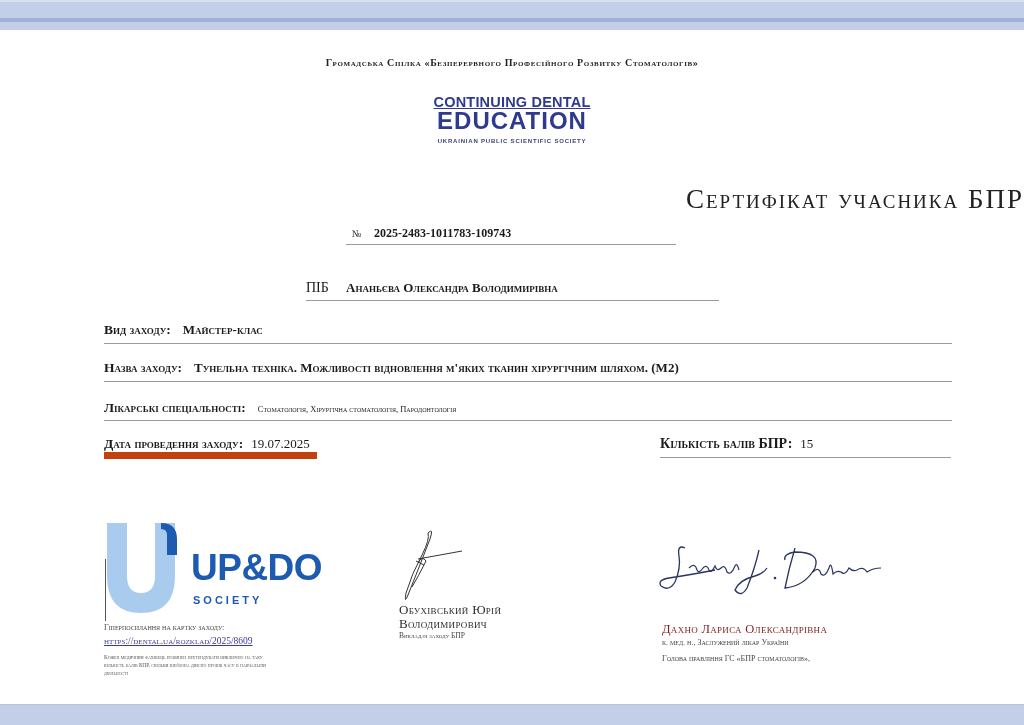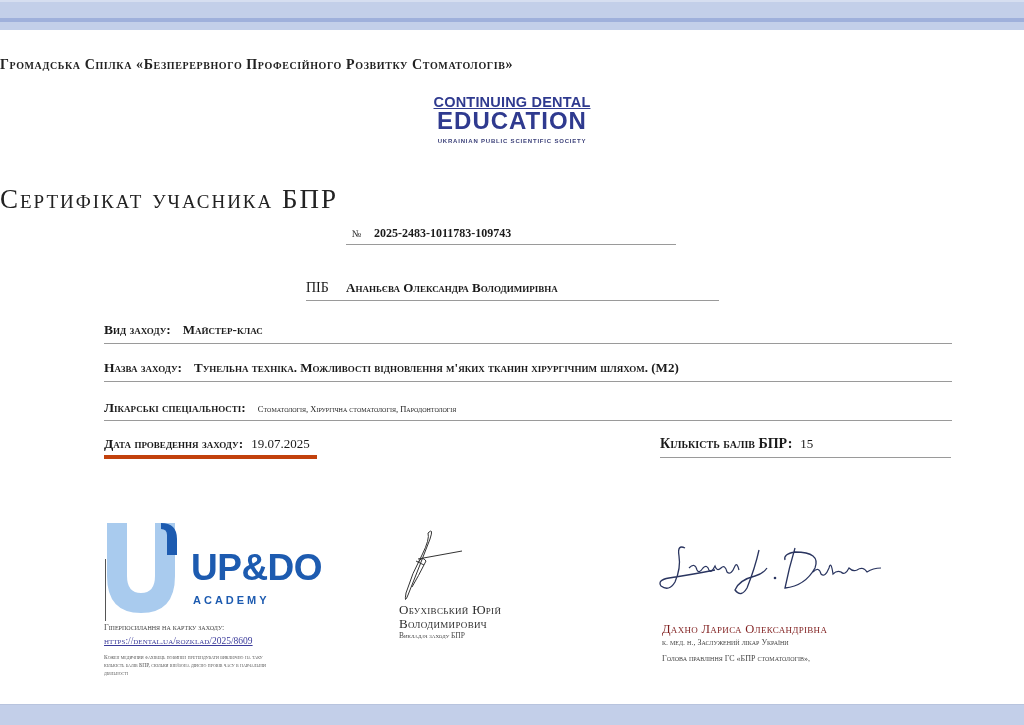--- a/index.html
+++ b/index.html
@@ -4,40 +4,40 @@
   <style>
     * { margin: 0; padding: 0; box-sizing: border-box; }
     html, body { width: 1024px; height: 725px; background: #ffffff; overflow: hidden; }
     body { position: relative; font-family: "Liberation Serif", "DejaVu Serif", serif; color: #1a1a1a; }
 
     .band-top { position: absolute; left: 0; top: 0; width: 1024px; height: 30px; background: #c3cfe9; }
     .band-top .stripe { position: absolute; left: 0; top: 18px; width: 100%; height: 4px; background: #9fb0db; }
     .band-top .hl { position: absolute; left: 0; top: 0; width: 100%; height: 2px; background: #d6def0; }
     .band-bottom { position: absolute; left: 0; top: 704px; width: 1024px; height: 21px; background: #c3cfe9; border-top: 1px solid #b8c4de; }
 
-    .org { position: absolute; left: 0; top: 57px; width: 1024px; text-align: left; font-size: 14px; letter-spacing: 0.6px; font-variant: small-caps; font-weight: bold; color: #222; }
+    .org { position: absolute; left: 0; top: 57px; width: 1024px; text-align: center; font-size: 10px; letter-spacing: 0.6px; font-variant: small-caps; font-weight: bold; color: #222; }
 
     .cde-logo { position: absolute; left: 424px; top: 95px; width: 176px; text-align: center; color: #2f3a8f; font-family: "Liberation Sans", "DejaVu Sans", sans-serif; }
     .cde-logo .l1 { font-size: 14.5px; font-weight: bold; letter-spacing: 0.2px; line-height: 15px; text-decoration: underline; }
     .cde-logo .l2 { font-size: 24px; font-weight: bold; letter-spacing: 1px; line-height: 22px; }
     .cde-logo .l3 { font-size: 6px; font-weight: bold; letter-spacing: 0.8px; margin-top: 6px; color: #3a3f78; }
 
-    .title { position: absolute; left: 0; top: 184px; width: 1024px; text-align: left; font-size: 27px; letter-spacing: 2px; font-variant: small-caps; color: #222; }
+    .title { position: absolute; left: 0; top: 184px; width: 1024px; text-align: right; font-size: 27px; letter-spacing: 2px; font-variant: small-caps; color: #222; }
 
     .cert-no { position: absolute; left: 346px; top: 226px; width: 330px; height: 19px; border-bottom: 1px solid #9a9a9a; font-size: 12px; font-weight: bold; }
     .cert-no .sym { display: inline-block; width: 28px; font-weight: normal; font-size: 10px; padding-left: 6px; }
 
     .fio { position: absolute; left: 306px; top: 280px; width: 413px; height: 21px; border-bottom: 1px solid #9a9a9a; font-size: 13px; font-variant: small-caps; font-weight: bold; }
     .fio .lbl { display: inline-block; width: 40px; font-weight: normal; font-size: 14px; }
 
     .row { position: absolute; left: 104px; width: 848px; border-bottom: 1px solid #9a9a9a; font-variant: small-caps; font-weight: bold; font-size: 13px; white-space: nowrap; }
     .row .lbl { font-size: 13.5px; margin-right: 12px; }
     .row .val-small { font-size: 8.5px; font-weight: normal; }
 
-    .row-date { position: absolute; left: 104px; top: 436px; width: 213px; height: 23px; border-bottom: 4px solid #c2410c; font-variant: small-caps; font-weight: bold; font-size: 13px; white-space: nowrap; }
+    .row-date { position: absolute; left: 104px; top: 436px; width: 213px; height: 23px; border-bottom: 7px solid #c2410c; font-variant: small-caps; font-weight: bold; font-size: 13px; white-space: nowrap; }
     .row-points { position: absolute; left: 660px; top: 436px; width: 291px; height: 22px; border-bottom: 1px solid #9a9a9a; font-variant: small-caps; font-weight: bold; font-size: 13px; white-space: nowrap; }
 
     .updo { position: absolute; left: 105px; top: 521px; width: 230px; height: 95px; }
     .updo .vline { position: absolute; left: 0; top: 38px; width: 1px; height: 62px; background: #555; }
     .updo .brand { position: absolute; left: 86px; top: 26px; font-family: "Liberation Sans", "DejaVu Sans", sans-serif; font-weight: bold; font-size: 37px; color: #1d5bb0; letter-spacing: -0.5px; }
     .updo .academy { position: absolute; left: 88px; top: 73px; font-family: "Liberation Sans", "DejaVu Sans", sans-serif; font-weight: bold; font-size: 11px; color: #1d5bb0; letter-spacing: 3px; }
 
     .link-block { position: absolute; left: 104px; top: 623px; width: 180px; }
     .link-block .lbl { font-size: 8px; font-variant: small-caps; color: #444; }
     .link-block .url { font-size: 9.5px; font-variant: small-caps; color: #3a3a9a; text-decoration: underline; margin-top: 4px; display: block; }
@@ -99,21 +99,21 @@
   <span style="margin-right:8px;font-size:14px;">Кількість балів БПР:</span><span style="font-weight:normal;">15</span>
 </div>
 
 <div class="updo">
   <svg width="80" height="95" viewBox="0 0 80 95" style="position:absolute;left:0;top:0;">
     <path d="M2 2 L22 2 L22 55 Q22 72 36 72 Q50 72 50 55 L50 2 L70 2 L70 55 Q70 92 36 92 Q2 92 2 55 Z" fill="#a9cbee"></path>
     <path d="M56 2 Q72 2 72 18 L72 34 L62 34 L62 14 Q62 8 56 8 Z" fill="#1d5bb0"></path>
   </svg>
   <div class="vline"></div>
   <div class="brand">UP&amp;DO</div>
-  <div class="academy">ACADEMY</div>
+  <div class="academy">SOCIETY</div>
 </div>
 
 <div class="link-block">
   <div class="lbl">Гіперпосилання на картку заходу:</div>
   <a class="url">https://dental.ua/rozklad/2025/8609</a>
   <div class="note">Кожен медичний фахівець повинен претендувати виключно на таку кількість балів БПР, скільки він/вона дійсно провів часу в навчальній діяльності</div>
 </div>
 
 <svg class="sig1" viewBox="0 0 90 85">
   <path d="M38 8 Q44 2 40 14 Q30 40 18 70 Q14 80 16 68 Q22 48 32 30 Q40 14 38 8 Z" fill="none" stroke="#333" stroke-width="1"></path>

